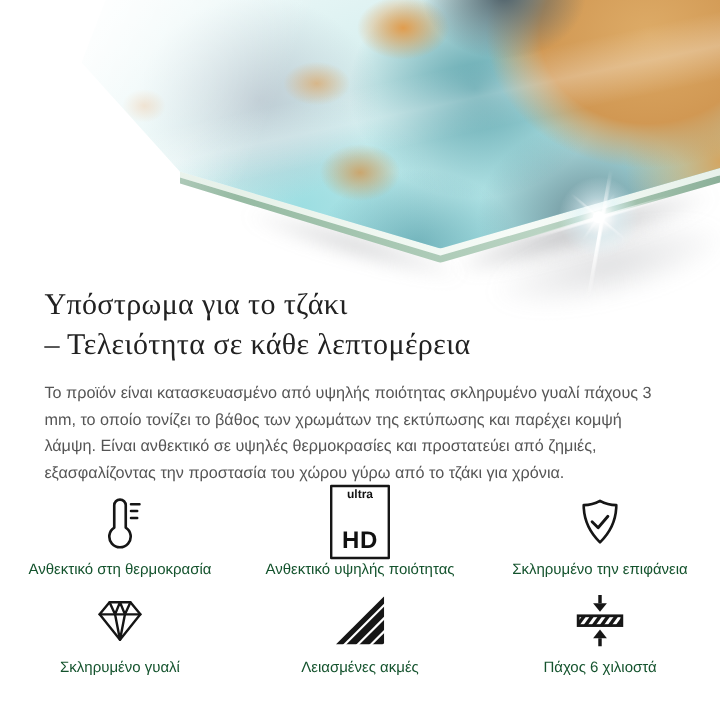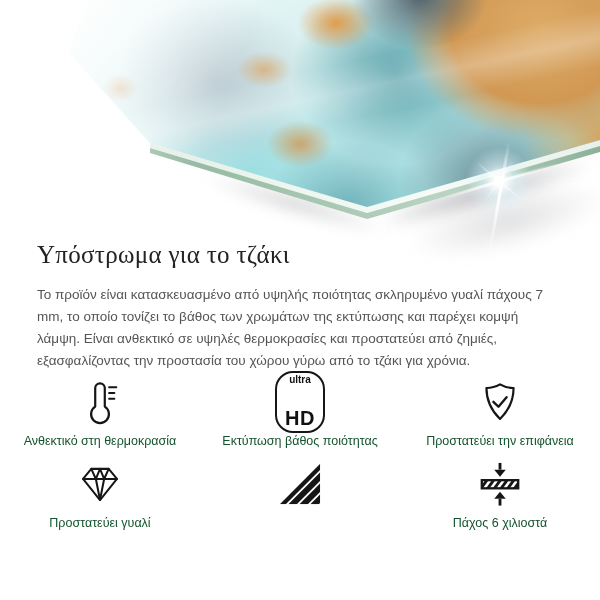--- a/index.html
+++ b/index.html
@@ -76,21 +76,21 @@
     font-size:25px;line-height:33px;color:#222222;letter-spacing:.3px;}
   .intro{margin:13px 37px 0;max-width:512px;
     font-size:13.5px;line-height:22px;color:#555555;}
 
   
   .features{margin-top:7px;display:grid;grid-template-columns:repeat(3,1fr);row-gap:12px;}
   .feature{display:flex;flex-direction:column;align-items:center;text-align:center;}
   .icon-box{height:46px;display:flex;align-items:center;justify-content:center;}
   .feature-label{margin-top:8px;font-size:12.5px;line-height:16px;color:#14532d;}
   .icon-box svg{display:block;}
-  .uhd{border:2.5px solid #161616;border-radius:18px;padding:2px 8px 3px;
+  .uhd{border:2.5px solid #161616;border-radius:1px;padding:2px 8px 3px;
     display:flex;flex-direction:column;align-items:center;line-height:1;color:#111;font-weight:700;gap:22px;}
   .uhd-top{font-size:10px;}
   .uhd-bottom{font-size:20px;letter-spacing:.5px;margin-top:1px;}
 </style>
 </head>
 <body>
 
 <div class="page">
 
   <section class="hero">
@@ -106,85 +106,87 @@
         <i class="ray ray-h"></i>
         <i class="ray ray-v"></i>
       <i class="ray ray-d1"></i>
         <i class="ray ray-d2"></i>
         <i class="core"></i>
     </div>
   </section>
 
   <h1 class="title">
     <span>Υπόστρωμα για το τζάκι</span><br>
+    <span>– Τελειότητα σε κάθε λεπτομέρεια</span>
   </h1>
 
-  <p class="intro">Το προϊόν είναι κατασκευασμένο από υψηλής ποιότητας σκληρυμένο γυαλί πάχους 7 mm, το οποίο τονίζει το βάθος των χρωμάτων της εκτύπωσης και παρέχει κομψή λάμψη. Είναι ανθεκτικό σε υψηλές θερμοκρασίες και προστατεύει από ζημιές, εξασφαλίζοντας την προστασία του χώρου γύρω από το τζάκι για χρόνια.</p>
+  <p class="intro">Το προϊόν είναι κατασκευασμένο από υψηλής ποιότητας σκληρυμένο γυαλί πάχους 3 mm, το οποίο τονίζει το βάθος των χρωμάτων της εκτύπωσης και παρέχει κομψή λάμψη. Είναι ανθεκτικό σε υψηλές θερμοκρασίες και προστατεύει από ζημιές, εξασφαλίζοντας την προστασία του χώρου γύρω από το τζάκι για χρόνια.</p>
 
   <div class="features">
 
     <div class="feature">
       <div class="icon-box">
         <svg width="46" height="46" viewBox="0 0 48 48" fill="none" stroke="#161616" stroke-width="2.3" stroke-linecap="round" stroke-linejoin="round">
           <path d="M19 9.5 a5 5 0 0 1 10 0 V28.8 a9.3 9.3 0 1 1 -10 0 Z"></path>
           <path d="M33.5 8.5 h7.5 M33.5 14.5 h5.5 M33.5 20.5 h5.5" stroke-width="2.1"></path>
         </svg>
       </div>
       <div class="feature-label">Ανθεκτικό στη θερμοκρασία</div>
     </div>
 
     <div class="feature">
       <div class="icon-box">
         <div class="uhd">
           <span class="uhd-top">ultra</span>
           <span class="uhd-bottom">HD</span>
         </div>
       </div>
-      <div class="feature-label">Εκτύπωση βάθος ποιότητας</div>
+      <div class="feature-label">Ανθεκτικό υψηλής ποιότητας</div>
     </div>
 
     <div class="feature">
       <div class="icon-box">
         <svg width="44" height="44" viewBox="0 0 48 48" fill="none" stroke="#161616" stroke-width="2.4" stroke-linecap="round" stroke-linejoin="round">
           <path d="M24 4.8 C28.6 7.4 33.5 8.7 38.8 8.7 C38.8 21 34.3 32.4 24 42.5 C13.7 32.4 9.2 21 9.2 8.7 C14.5 8.7 19.4 7.4 24 4.8 Z"></path>
           <path d="M16.8 23.8 L22.3 29.2 L31.2 18.8" stroke-width="2.6"></path>
         </svg>
       </div>
-      <div class="feature-label">Προστατεύει την επιφάνεια</div>
+      <div class="feature-label">Σκληρυμένο την επιφάνεια</div>
     </div>
 
     <div class="feature">
       <div class="icon-box">
         <svg width="46" height="44" viewBox="0 0 48 48" fill="none" stroke="#161616" stroke-width="2.2" stroke-linecap="round" stroke-linejoin="round">
           <path d="M5.5 18.5 L14.5 7.5 H33.5 L42.5 18.5 L24 41.5 Z"></path>
           <path d="M5.5 18.5 H42.5"></path>
           <path d="M14.5 7.5 L19.5 18.5 L24 7.5 L28.5 18.5 L33.5 7.5"></path>
           <path d="M19.5 18.5 L24 41.5 L28.5 18.5"></path>
         </svg>
       </div>
-      <div class="feature-label">Προστατεύει γυαλί</div>
+      <div class="feature-label">Σκληρυμένο γυαλί</div>
     </div>
 
     <div class="feature">
       <div class="icon-box">
         <svg width="44" height="44" viewBox="0 0 48 48">
           <defs>
               <clipPath id="tri">
                 <polygon points="2,46 46,2 46,46"></polygon>
               </clipPath>
             </defs>
           <g clip-path="url(#tri)" stroke="#161616" stroke-width="6.5" fill="none">
             <path d="M-4 54 L54 -4"></path>
               <path d="M8 54 L54 8"></path>
               <path d="M20 54 L54 20"></path>
             <path d="M32 54 L54 32"></path>
               <path d="M44 54 L54 44"></path>
           </g>
         </svg>
       </div>
+      <div class="feature-label">Λειασμένες ακμές</div>
     </div>
 
     <div class="feature">
       <div class="icon-box">
         <svg width="46" height="46" viewBox="0 0 48 48">
           <defs>
               <clipPath id="bar">
                 <rect x="5" y="20" width="38" height="8.5"></rect>
               </clipPath>
             </defs>

